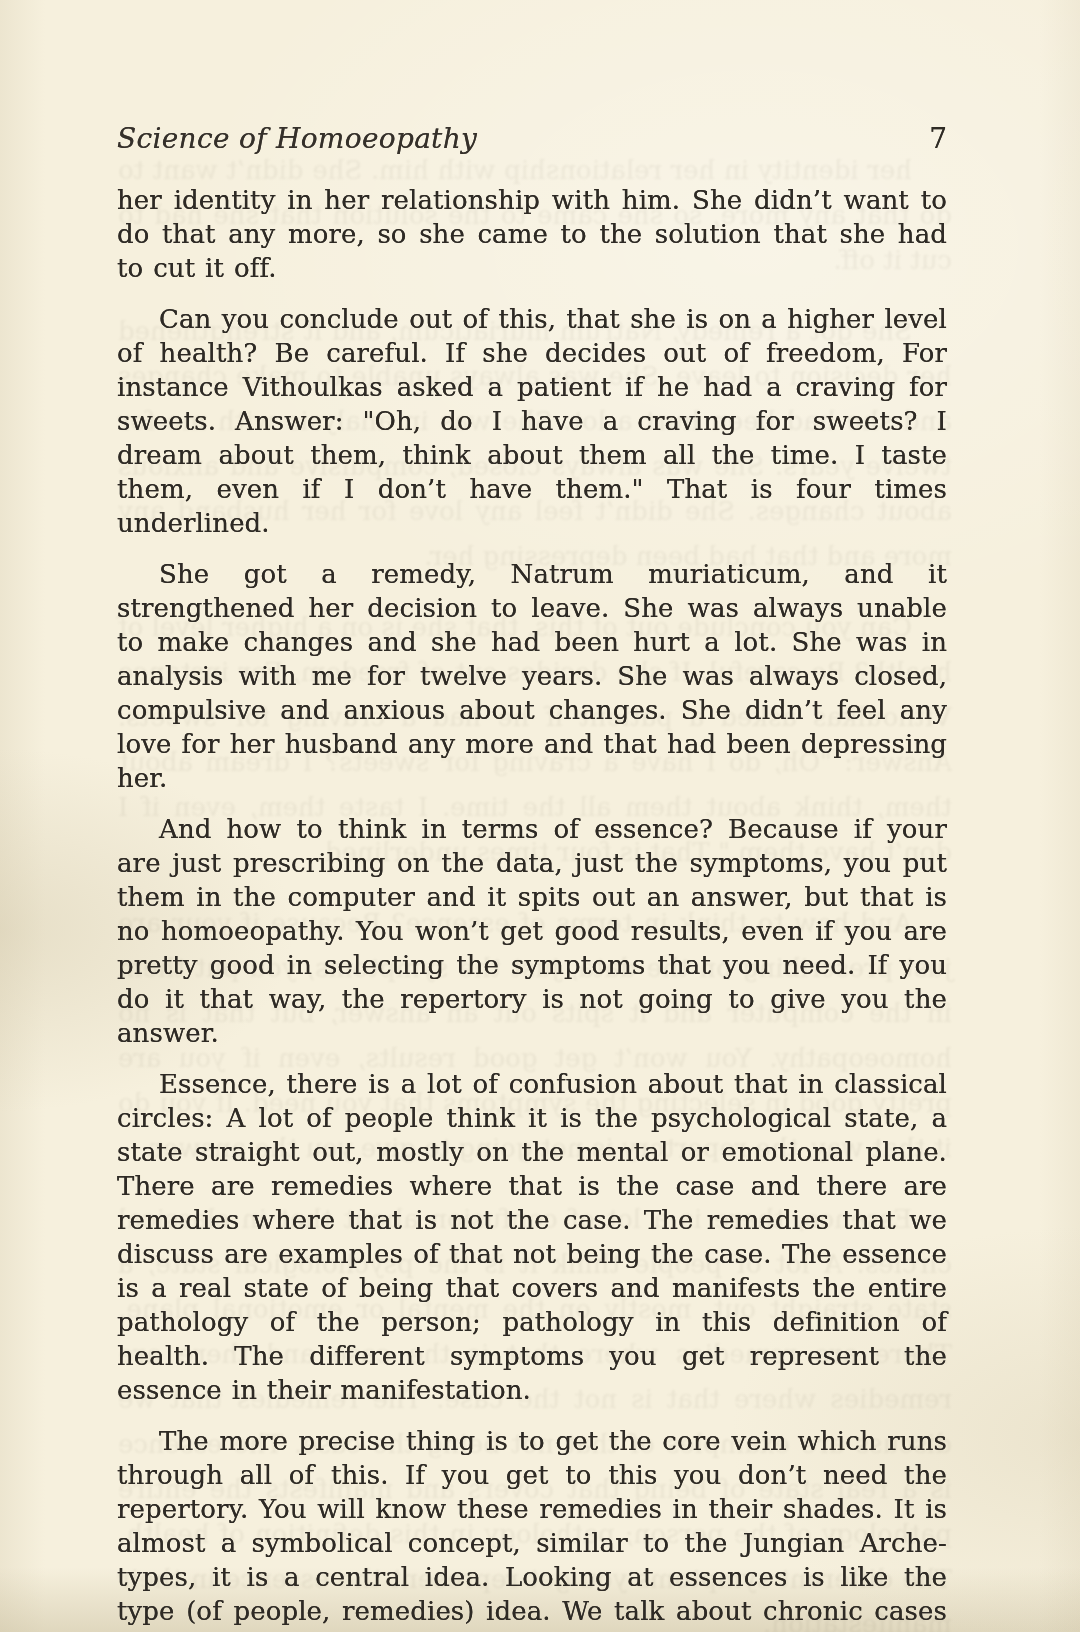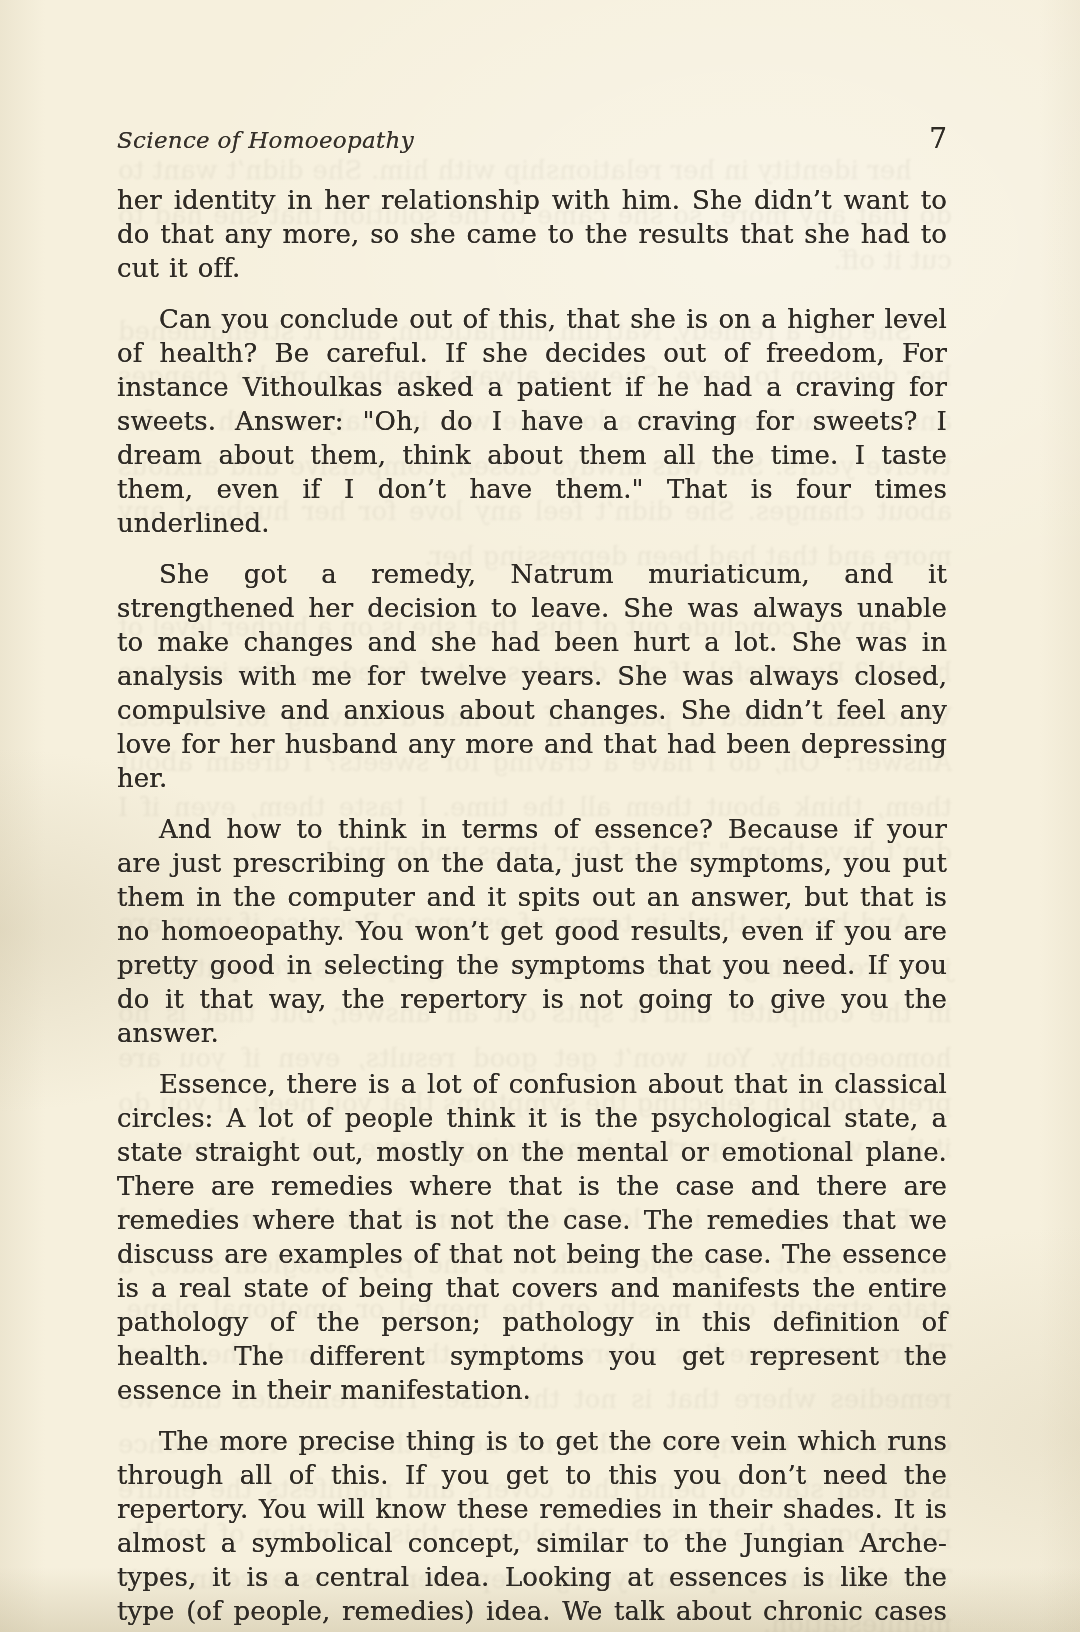--- a/index.html
+++ b/index.html
@@ -51,21 +51,21 @@
     padding: 122px 133px 0 117px;
   }
   .running-header {
     display: flex;
     justify-content: space-between;
     align-items: baseline;
     margin: 0 0 28px 0;
   }
   .book-title {
     font-style: italic;
-    font-size: 23px;
+    font-size: 28px;
     letter-spacing: 0.3px;
     color: #35302a;
     text-shadow: 0 0 0.5px rgba(53,48,42,0.85);
   }
   .page-number {
     font-size: 28px;
     color: #2f2b25;
     text-shadow: 0 0 0.5px rgba(47,43,37,0.85);
   }
   .body-text p {
@@ -97,21 +97,21 @@
     </div>
 
   <div class="content">
 
     <div class="running-header">
       <span class="book-title">Science of Homoeopathy</span>
       <span class="page-number">7</span>
     </div>
 
     <div class="body-text">
-      <p class="continued">her identity in her relationship with him. She didn’t want to do that any more, so she came to the results that she had to cut it off.</p>
+      <p class="continued">her identity in her relationship with him. She didn’t want to do that any more, so she came to the solution that she had to cut it off.</p>
       <p>Can you conclude out of this, that she is on a higher level of health? Be careful. If she decides out of freedom, For instance Vithoulkas asked a patient if he had a craving for sweets. Answer: "Oh, do I have a craving for sweets? I dream about them, think about them all the time. I taste them, even if I don’t have them." That is four times underlined.</p>
       <p>She got a remedy, Natrum muriaticum, and it strengthened her decision to leave. She was always unable to make changes and she had been hurt a lot. She was in analysis with me for twelve years. She was always closed, compulsive and anxious about changes. She didn’t feel any love for her husband any more and that had been depressing her.</p>
       <p>And how to think in terms of essence? Because if your are just prescribing on the data, just the symptoms, you put them in the computer and it spits out an answer, but that is no homoeopathy. You won’t get good results, even if you are pretty good in selecting the symptoms that you need. If you do it that way, the repertory is not going to give you the answer.</p>
       <p>Essence, there is a lot of confusion about that in classical circles: A lot of people think it is the psychological state, a state straight out, mostly on the mental or emotional plane. There are remedies where that is the case and there are remedies where that is not the case. The remedies that we discuss are examples of that not being the case. The essence is a real state of being that covers and manifests the entire pathology of the person; pathology in this definition of health. The different symptoms you get represent the essence in their manifestation.</p>
       <p>The more precise thing is to get the core vein which runs through all of this.  If you get to this you don’t need the repertory. You will know these remedies in their shades. It is almost a symbolical concept, similar to the Jungian Arche-types, it is a central idea. Looking at essences is like the type (of people, remedies) idea. We talk about chronic cases now, this is not really true in acute diseases; or if it is, I haven’t found it yet.</p>
     </div>
 
   </div>
 </div>
 

